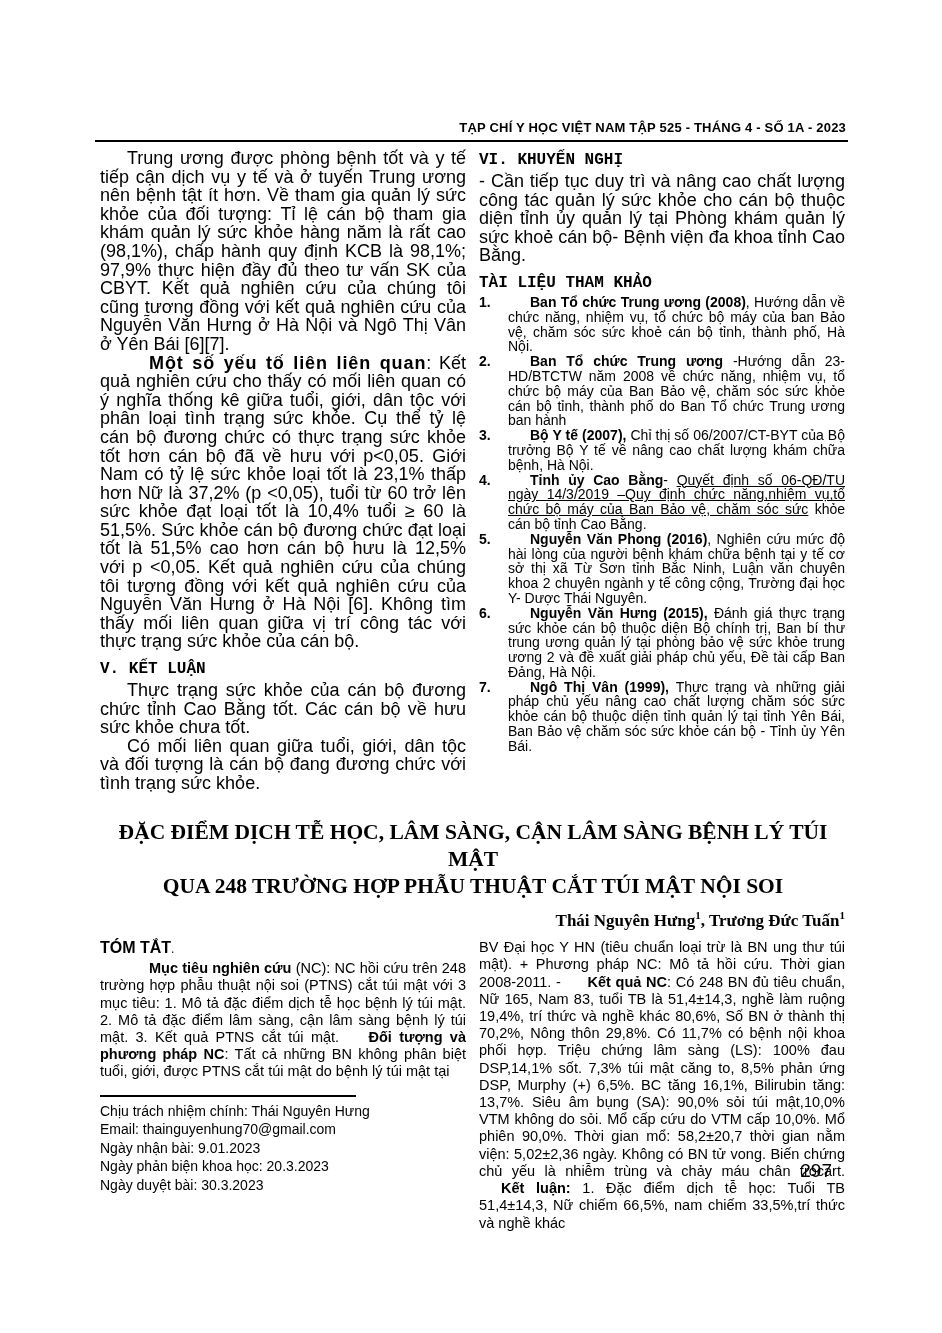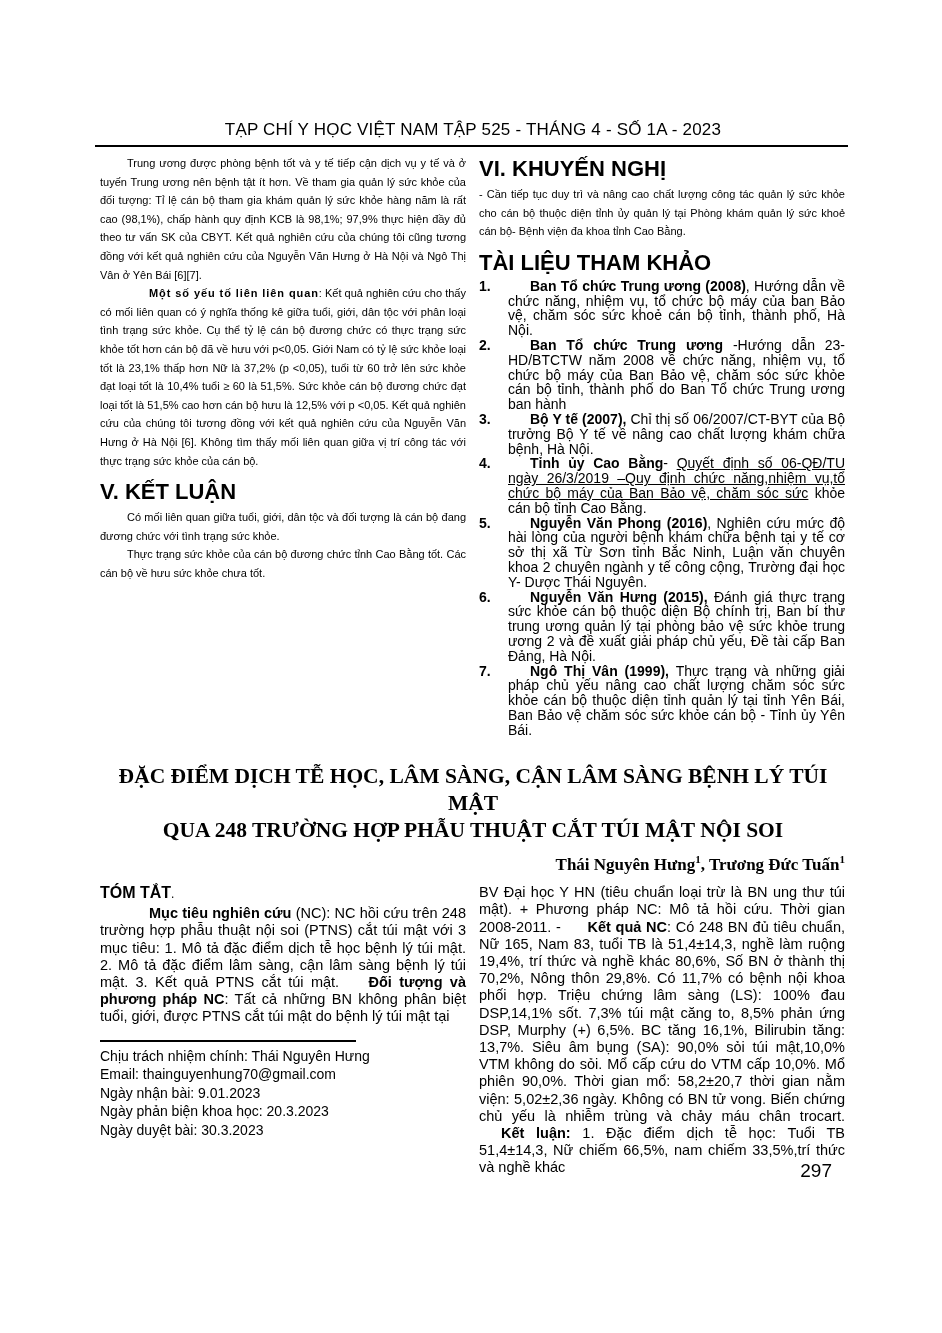--- a/index.html
+++ b/index.html
@@ -16,51 +16,51 @@
     overflow: hidden;
   }
   .page {
     position: absolute;
     left: 100px;
     top: 120px;
     width: 746px;
   }
   
   .header-title {
-    text-align: center;
-    font-weight: normal;
-    font-size: 17px;
+    text-align: right;
+    font-weight: bold;
+    font-size: 13px;
     letter-spacing: 0.2px;
     font-family: "Liberation Sans", sans-serif;
   }
   .header-rule {
     border-bottom: 2px solid #000;
     margin-top: 5px;
     margin-left: -5px;
     margin-right: -2px;
   }
   
   .cols {
     display: flex;
     gap: 13px;
     margin-top: 7px;
   }
   .col { width: 366px; }
   .body-p {
-    font-size: 11px;
+    font-size: 18px;
     line-height: 18.6px;
     text-align: justify;
     margin: 0;
   }
   .ind { text-indent: 27px; }
   .sec-h {
-    font-size: 22px;
+    font-size: 16px;
     font-weight: bold;
     margin: 9px 0 3px 0;
-    font-family: Liberation Sans, sans-serif;
+    font-family: Liberation Mono, monospace;
   }
   .sec-h:first-child { margin-top: 2px; }
   .b { font-weight: bold; padding-left: 22px; }
   .lead-sp { letter-spacing: 0.9px; }
   
   .refs { margin-top: 2px; }
   .ref-row { display: flex; }
   .ref-num {
     width: 29px;
     flex: 0 0 29px;
@@ -134,22 +134,22 @@
 
   <div class="header-title">TẠP CHÍ Y HỌC VIỆT NAM TẬP 525 - THÁNG 4 - SỐ 1A - 2023</div>
   <div class="header-rule"></div>
 
   <div class="cols">
 
     <div class="col">
       <p class="body-p ind">Trung ương được phòng bệnh tốt và y tế tiếp cận dịch vụ y tế và ở tuyến Trung ương nên bệnh tật ít hơn. Về tham gia quản lý sức khỏe của đối tượng: Tỉ lệ cán bộ tham gia khám quản lý sức khỏe hàng năm là rất cao (98,1%), chấp hành quy định KCB là 98,1%; 97,9% thực hiện đầy đủ theo tư vấn SK của CBYT. Kết quả nghiên cứu của chúng tôi cũng tương đồng với kết quả nghiên cứu của Nguyễn Văn Hưng ở Hà Nội và Ngô Thị Vân ở Yên Bái [6][7].</p>
       <p class="body-p ind"><span class="b lead-sp">Một số yếu tố liên liên quan</span><span>: Kết quả nghiên cứu cho thấy có mối liên quan có ý nghĩa thống kê giữa tuổi, giới, dân tộc với phân loại tình trạng sức khỏe. Cụ thể tỷ lệ cán bộ đương chức có thực trạng sức khỏe tốt hơn cán bộ đã về hưu  với p&lt;0,05. Giới Nam có tỷ lệ sức khỏe loại tốt là 23,1% thấp hơn Nữ là 37,2% (p &lt;0,05), tuổi từ 60 trở lên sức khỏe đạt loại tốt là 10,4% tuổi ≥ 60 là 51,5%. Sức khỏe cán bộ đương chức đạt loại tốt là 51,5% cao hơn cán bộ hưu là 12,5% với p &lt;0,05. Kết quả nghiên cứu của chúng tôi tương đồng với kết quả nghiên cứu của Nguyễn Văn Hưng ở Hà Nội [6]. Không tìm thấy mối liên quan giữa vị trí công tác với thực trạng sức khỏe của cán bộ.</span></p>
       <div class="sec-h">V. KẾT LUẬN</div>
+      <p class="body-p ind">Thực trạng sức khỏe của cán bộ đương chức tỉnh Cao Bằng tốt. Các cán bộ về hưu sức khỏe chưa tốt.</p>
       <p class="body-p ind">Có mối liên quan giữa tuổi, giới, dân tộc và đối tượng là cán bộ đang đương chức với tình trạng sức khỏe.</p>
-      <p class="body-p ind">Thực trạng sức khỏe của cán bộ đương chức tỉnh Cao Bằng tốt. Các cán bộ về hưu sức khỏe chưa tốt.</p>
     </div>
 
     <div class="col">
       <div class="sec-h">VI. KHUYẾN NGHỊ</div>
       <p class="body-p">- Cần tiếp tục duy trì và nâng cao chất lượng công tác quản lý sức khỏe cho cán bộ thuộc diện tỉnh ủy quản lý tại Phòng khám quản lý sức khoẻ cán bộ- Bệnh viện đa khoa tỉnh Cao Bằng.</p>
       <div class="sec-h">TÀI LIỆU THAM KHẢO</div>
 
       <div class="refs">
         <div class="ref-row">
           <span class="ref-num">1.</span>
@@ -158,21 +158,21 @@
         <div class="ref-row">
           <span class="ref-num">2.</span>
           <span class="ref-body"><span class="b">Ban Tổ chức Trung ương</span><span> -Hướng dẫn 23-HD/BTCTW năm 2008 về chức năng, nhiệm vụ, tổ chức bộ máy của Ban Bảo vệ, chăm sóc sức khỏe cán bộ tỉnh, thành phố do Ban Tổ chức Trung ương ban hành</span><span class="u"></span><span></span></span>
         </div>
         <div class="ref-row">
           <span class="ref-num">3.</span>
           <span class="ref-body"><span class="b">Bộ Y tế (2007),</span><span> Chỉ thị số 06/2007/CT-BYT của Bộ trưởng Bộ Y tế về nâng  cao chất lượng khám chữa bệnh, Hà Nội.</span><span class="u"></span><span></span></span>
         </div>
         <div class="ref-row">
           <span class="ref-num">4.</span>
-          <span class="ref-body"><span class="b">Tỉnh ủy Cao Bằng</span><span>- </span><span class="u">Quyết định  số 06-QĐ/TU ngày 26/3/2019 –Quy định chức năng,nhiệm vụ,tổ chức bộ máy của Ban Bảo vệ, chăm sóc sức</span><span> khỏe cán bộ tỉnh Cao Bằng.</span></span>
+          <span class="ref-body"><span class="b">Tỉnh ủy Cao Bằng</span><span>- </span><span class="u">Quyết định  số 06-QĐ/TU ngày 14/3/2019 –Quy định chức năng,nhiệm vụ,tổ chức bộ máy của Ban Bảo vệ, chăm sóc sức</span><span> khỏe cán bộ tỉnh Cao Bằng.</span></span>
         </div>
         <div class="ref-row">
           <span class="ref-num">5.</span>
           <span class="ref-body"><span class="b">Nguyễn Văn Phong (2016)</span><span>, Nghiên cứu mức độ hài lòng của người  bệnh khám chữa bệnh tại y tế cơ sở thị xã Từ Sơn tỉnh Bắc Ninh, Luận văn chuyên khoa 2 chuyên ngành y tế công cộng, Trường đại học Y- Dược  Thái Nguyên.</span><span class="u"></span><span></span></span>
         </div>
         <div class="ref-row">
           <span class="ref-num">6.</span>
           <span class="ref-body"><span class="b">Nguyễn Văn Hưng (2015),</span><span> Đánh giá thực trạng sức khỏe cán bộ thuộc diện Bộ chính trị, Ban bí thư trung ương quản lý tại phòng bảo vệ sức khỏe trung ương 2 và đề xuất giải pháp chủ yếu, Đề tài cấp Ban Đảng, Hà Nội.</span><span class="u"></span><span></span></span>
         </div>
         <div class="ref-row">

